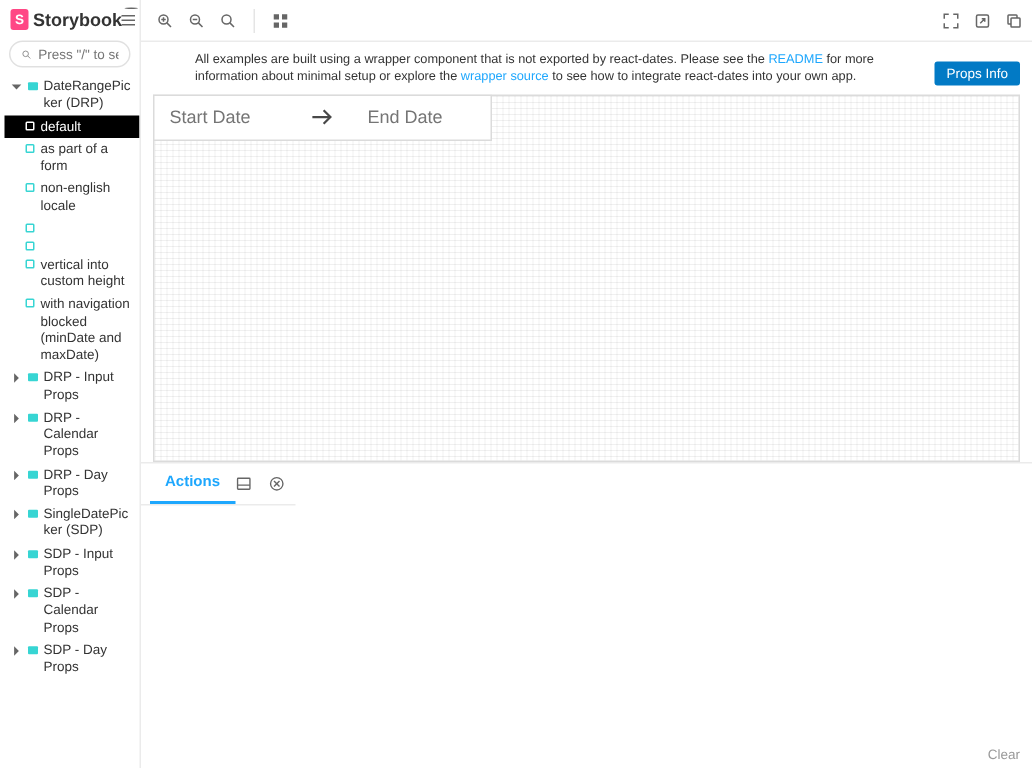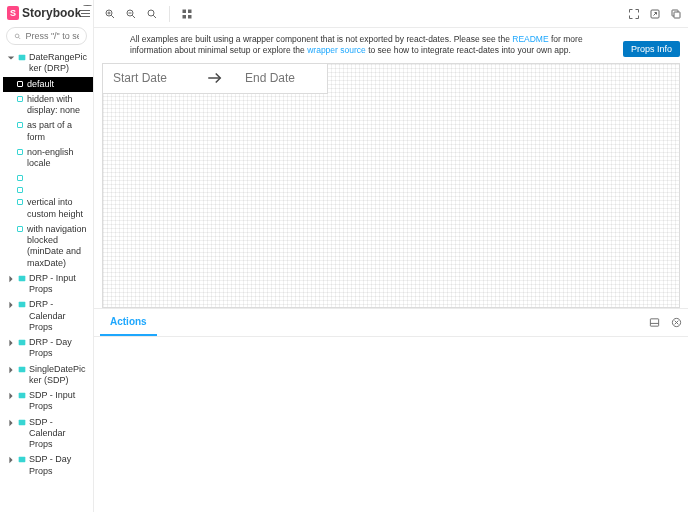--- a/index.html
+++ b/index.html
@@ -43,21 +43,21 @@
 .show-info { background:#027ac5; color:#fff; border:none; border-radius:2px; padding:3px 8px; font-size:9px; cursor:pointer; white-space:nowrap; flex-shrink:0; height:16px; display:flex; align-items:center; }
 .preview-area { flex:1; margin-top:2px; border:1px solid #dbdbdb;
   background-color:#fff;
   background-image:linear-gradient(rgba(0,0,0,0.06) 1px, transparent 1px),
                    linear-gradient(90deg, rgba(0,0,0,0.06) 1px, transparent 1px);
   background-size:4px 4px; position:relative; }
 .drp { position:absolute; top:-1px; left:-1px; width:226px; height:31px; background:#fff; border:1px solid #dbdbdb; display:flex; align-items:center; padding:0 10px;gap:15px; }
 .drp input { border:none; outline:none; font-size:12px; color:#757575; flex:1; min-width:0; background:transparent; }
 .drp input::placeholder { color:#757575; }
 .drp .arrow { width:18px; height:18px; margin:0 6px; color:#484848; flex-shrink:0; }
-.panel { height: 204px; border-top: 1px solid rgba(0,0,0,0.08); display:flex; flex-direction:column; }
+.panel { height: 204px; border-top: 1px solid rgba(0,0,0,0.08); display:flex; }
 .panel-tabs { display:flex; align-items:center; justify-content:space-between; border-bottom:1px solid rgba(0,0,0,0.08); padding:0 6px; height:28px; }
 .panel-tab { font-size:10px; font-weight:700; color:#1ea7fd; padding:0 10px; height:100%; display:flex; align-items:center; border-bottom:2px solid #1ea7fd; cursor:pointer; }
 .panel-right { display:flex; align-items:center; gap:10px; }
 .panel-right .tb-icon svg { width:11px; height:11px; }
 .panel-body { flex:1; position:relative; }
 .clear-btn { position:absolute; right:8px; bottom:4px; font-size:9px; color:#999; background:none; border:none; cursor:pointer; }
 </style>
 </head>
 <body>
 
@@ -91,24 +91,20 @@
           </span>
         <svg class="folder-icon teal" viewBox="0 0 12 10">
             <rect x="1" y="1" width="10" height="8" rx="1"></rect>
           </svg>
         <span class="label">DateRangePicker (DRP)</span>
       </div>
       <div class="stories">
         <div class="story-item selected">
             <span class="bullet"></span>
             <span class="label">default</span>
-          </div>
-        <div class="story-item">
-            <span class="bullet"></span>
-            <span class="label">hidden with display: none</span>
           </div>
         <div class="story-item">
             <span class="bullet"></span>
             <span class="label">as part of a form</span>
           </div>
         <div class="story-item">
             <span class="bullet"></span>
             <span class="label">non-english locale</span>
           </div>
         <div class="story-item">
@@ -295,15 +291,18 @@
             </span>
           <span class="tb-icon">
               <svg viewBox="0 0 24 24" fill="none" stroke="currentColor" stroke-width="2">
                 <circle cx="12" cy="12" r="9"></circle>
                 <line x1="8" y1="8" x2="16" y2="16"></line>
                 <line x1="16" y1="8" x2="8" y2="16"></line>
               </svg>
             </span>
         </div>
       </div>
+      <div class="panel-body">
+        <button class="clear-btn">Clear</button>
+      </div>
     </div>
   </main>
 </div>
 
 </body></html>

